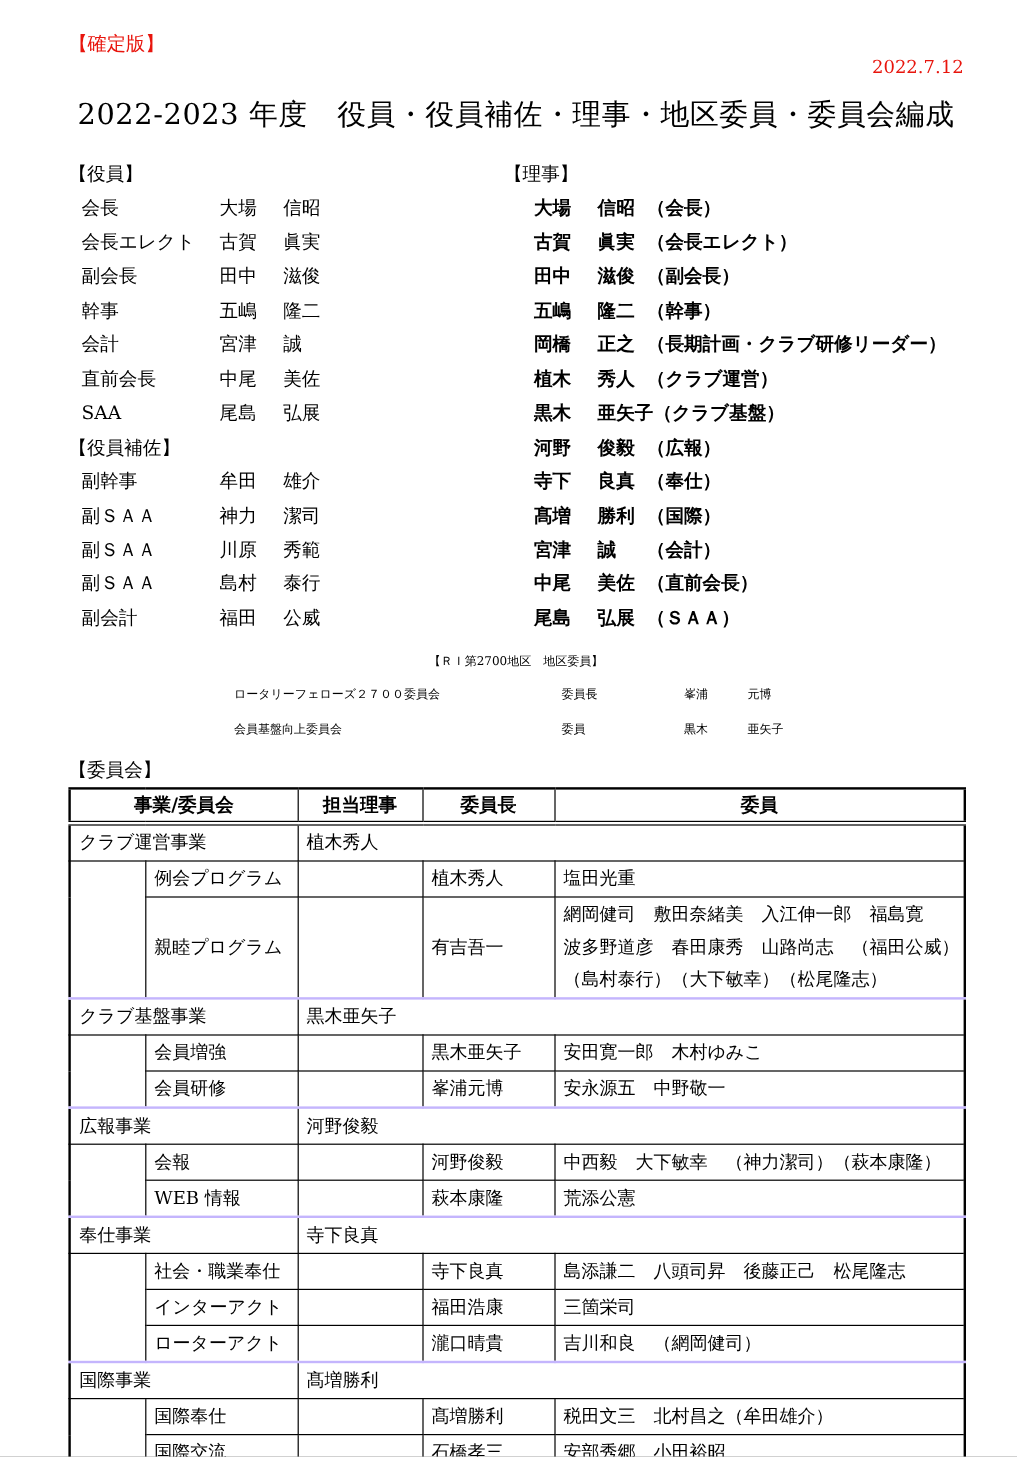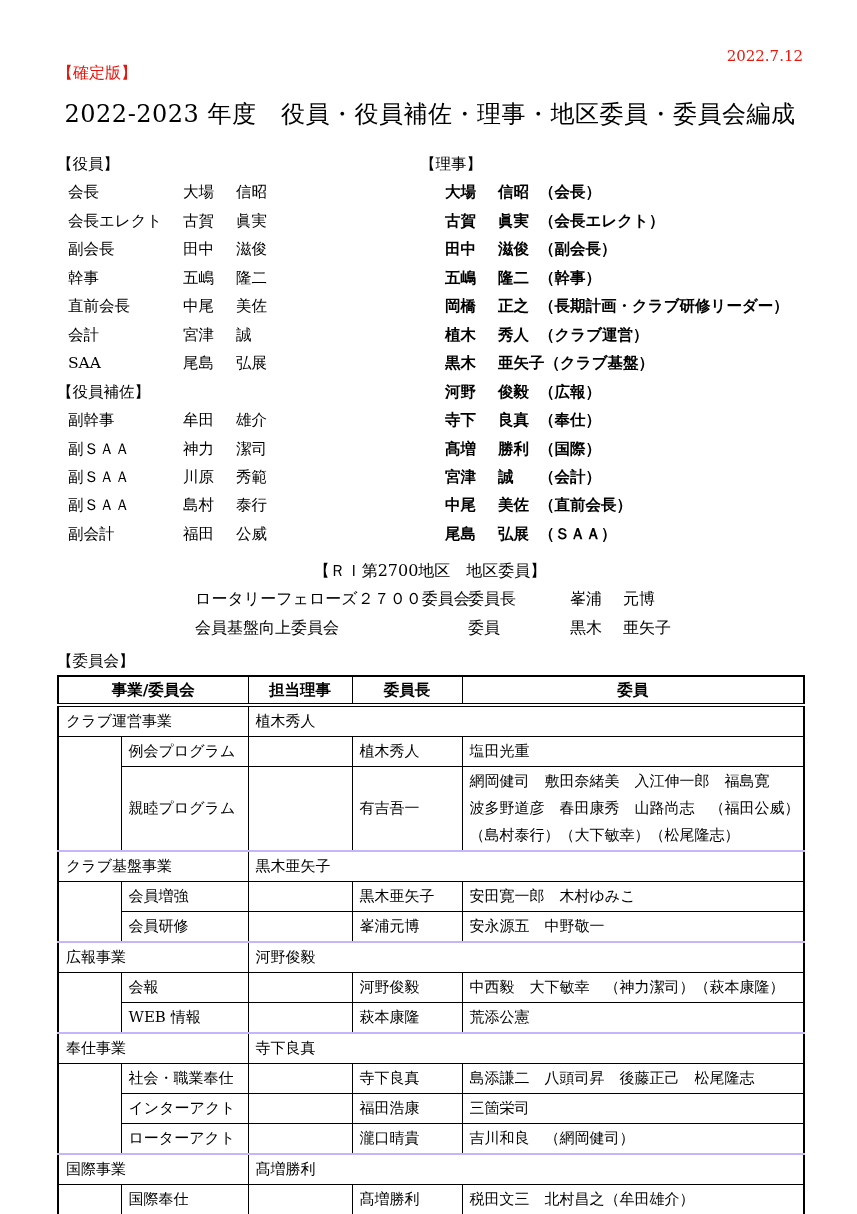--- a/index.html
+++ b/index.html
@@ -4,36 +4,36 @@
 <style>
   html,body { margin:0; padding:0; background:#888; }
   .page {
     position:relative; width:857px; height:1214px; margin:0 auto;
     background:#ffffff; color:#000;
     font-family:"DejaVu Serif","Liberation Serif",serif;
     box-sizing:border-box; padding:27px 54px 0 57px; overflow:hidden;
   }
   .topbar { display:flex; justify-content:space-between; align-items:flex-start; }
   .red { color:#e8150d; }
-  .version { font-size:16px;margin-top:36px; }
+  .version { font-size:16px; }
   .date { font-size:15px;margin-top:20px; }
   h1.title {
     margin:14px 0 0 0; font-weight:normal; text-align:center;
     font-size:24px; letter-spacing:0.5px; white-space:nowrap;
   }
   .lists { position:relative; margin-top:20px; height:399px; font-size:15.5px; line-height:28.45px; }
   .col-left  { position:absolute; left:0;  top:0; width:350px; }
   .col-right { position:absolute; left:363px; top:0; width:390px; }
   .sec-heading { white-space:nowrap; }
   .o-row { padding-left:11px; white-space:nowrap; }
   .o-row .role { display:inline-block; width:115px; }
   .last { display:inline-block; min-width:53px; }
   .d-row { padding-left:25px; white-space:nowrap;font-weight:bold; }
   .d-row .d-name { display:inline-block; min-width:94px; }
-  .district { margin-top:8px; font-size:16px; line-height:28px; width:746px; }
+  .district { margin-top:8px; font-size:10px; line-height:28px; width:746px; }
   .district-heading { text-align:center; }
   .dist-row { padding-left:138px; white-space:nowrap; }
   .dist-row .committee { display:inline-block; width:273px;font-family:Liberation Mono, monospace; }
   .dist-row .drole { display:inline-block; width:102px; }
   .committee-heading { margin-top:6px; font-size:15.5px; line-height:24px; }
   table.committee {
     margin-top:2px; border-collapse:collapse; table-layout:fixed;
     width:746px; font-size:15px; color:#000;
   }
   table.committee th {
@@ -69,22 +69,22 @@
   <h1 class="title">2022-2023 年度　役員・役員補佐・理事・地区委員・委員会編成</h1>
 
   <div class="lists">
     <div class="col-left">
       <div class="sec-heading">【役員】</div>
       <div id="officers-rows">
           <div class="o-row"><span class="role">会長</span><span class="last">大場</span><span class="first">信昭</span></div>
           <div class="o-row"><span class="role">会長エレクト</span><span class="last">古賀</span><span class="first">眞実</span></div>
           <div class="o-row"><span class="role">副会長</span><span class="last">田中</span><span class="first">滋俊</span></div>
           <div class="o-row"><span class="role">幹事</span><span class="last">五嶋</span><span class="first">隆二</span></div>
+          <div class="o-row"><span class="role">会計</span><span class="last">宮津</span><span class="first">誠</span></div>
           <div class="o-row"><span class="role">直前会長</span><span class="last">中尾</span><span class="first">美佐</span></div>
-          <div class="o-row"><span class="role">会計</span><span class="last">宮津</span><span class="first">誠</span></div>
           <div class="o-row"><span class="role">SAA</span><span class="last">尾島</span><span class="first">弘展</span></div>
         </div>
       <div class="sec-heading">【役員補佐】</div>
       <div id="assistants-rows">
           <div class="o-row"><span class="role">副幹事</span><span class="last">牟田</span><span class="first">雄介</span></div>
           <div class="o-row"><span class="role">副ＳＡＡ</span><span class="last">神力</span><span class="first">潔司</span></div>
           <div class="o-row"><span class="role">副ＳＡＡ</span><span class="last">川原</span><span class="first">秀範</span></div>
           <div class="o-row"><span class="role">副ＳＡＡ</span><span class="last">島村</span><span class="first">泰行</span></div>
           <div class="o-row"><span class="role">副会計</span><span class="last">福田</span><span class="first">公威</span></div>
         </div>

